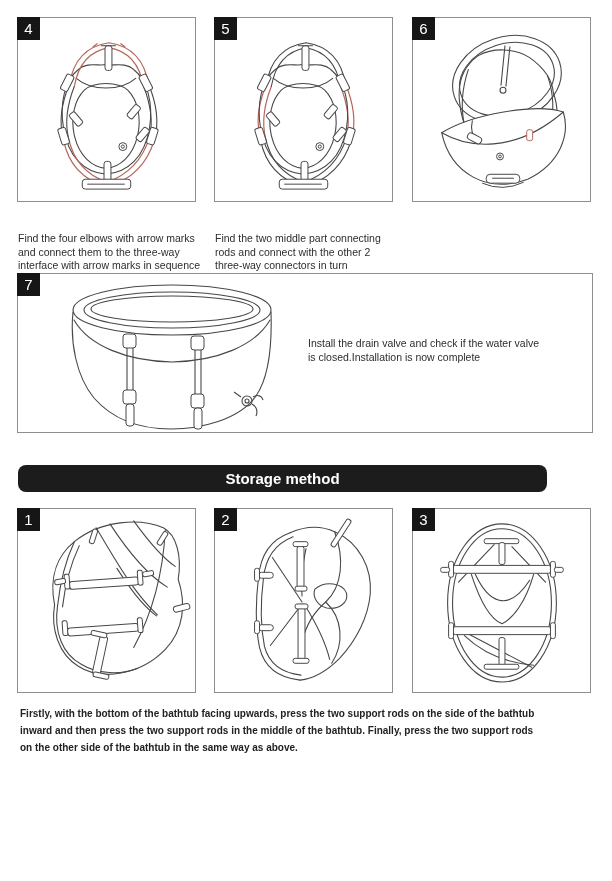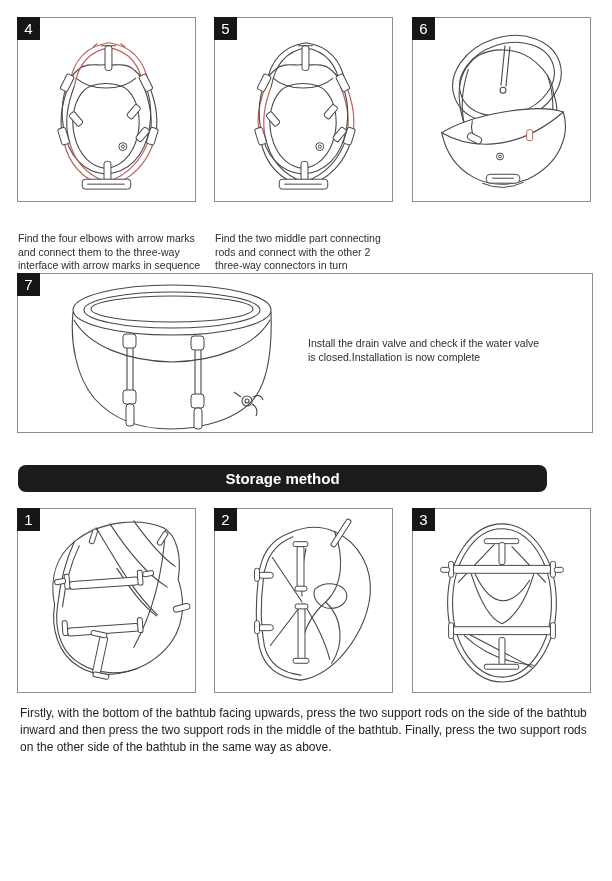--- a/index.html
+++ b/index.html
@@ -31,21 +31,21 @@
     color:#2d2d2d; white-space:pre-line;
   }
   .banner {
     position:absolute; left:18px; top:465px; width:529px; height:27px;
     background:#1c1c1c; border-radius:8px; color:#ffffff;
     font-weight:bold; font-size:15px;
     display:flex; align-items:center; justify-content:center;
   }
   .storage-text {
     position:absolute; left:20px; top:705px; width:578px;
-    font-size:12px; line-height:17px; color:#222222; white-space:pre-line;
+    font-size:10px; line-height:17px; color:#222222; white-space:pre-line;font-weight:bold;
   }
 </style>
 </head>
 <body>
 
 <div class="page">
 
   <div class="panel" style="left:17px; top:17px;">
     <svg class="art" viewBox="0 0 179 185">
       <g fill="none" stroke="#474747" stroke-width="1.1" stroke-linecap="round">

